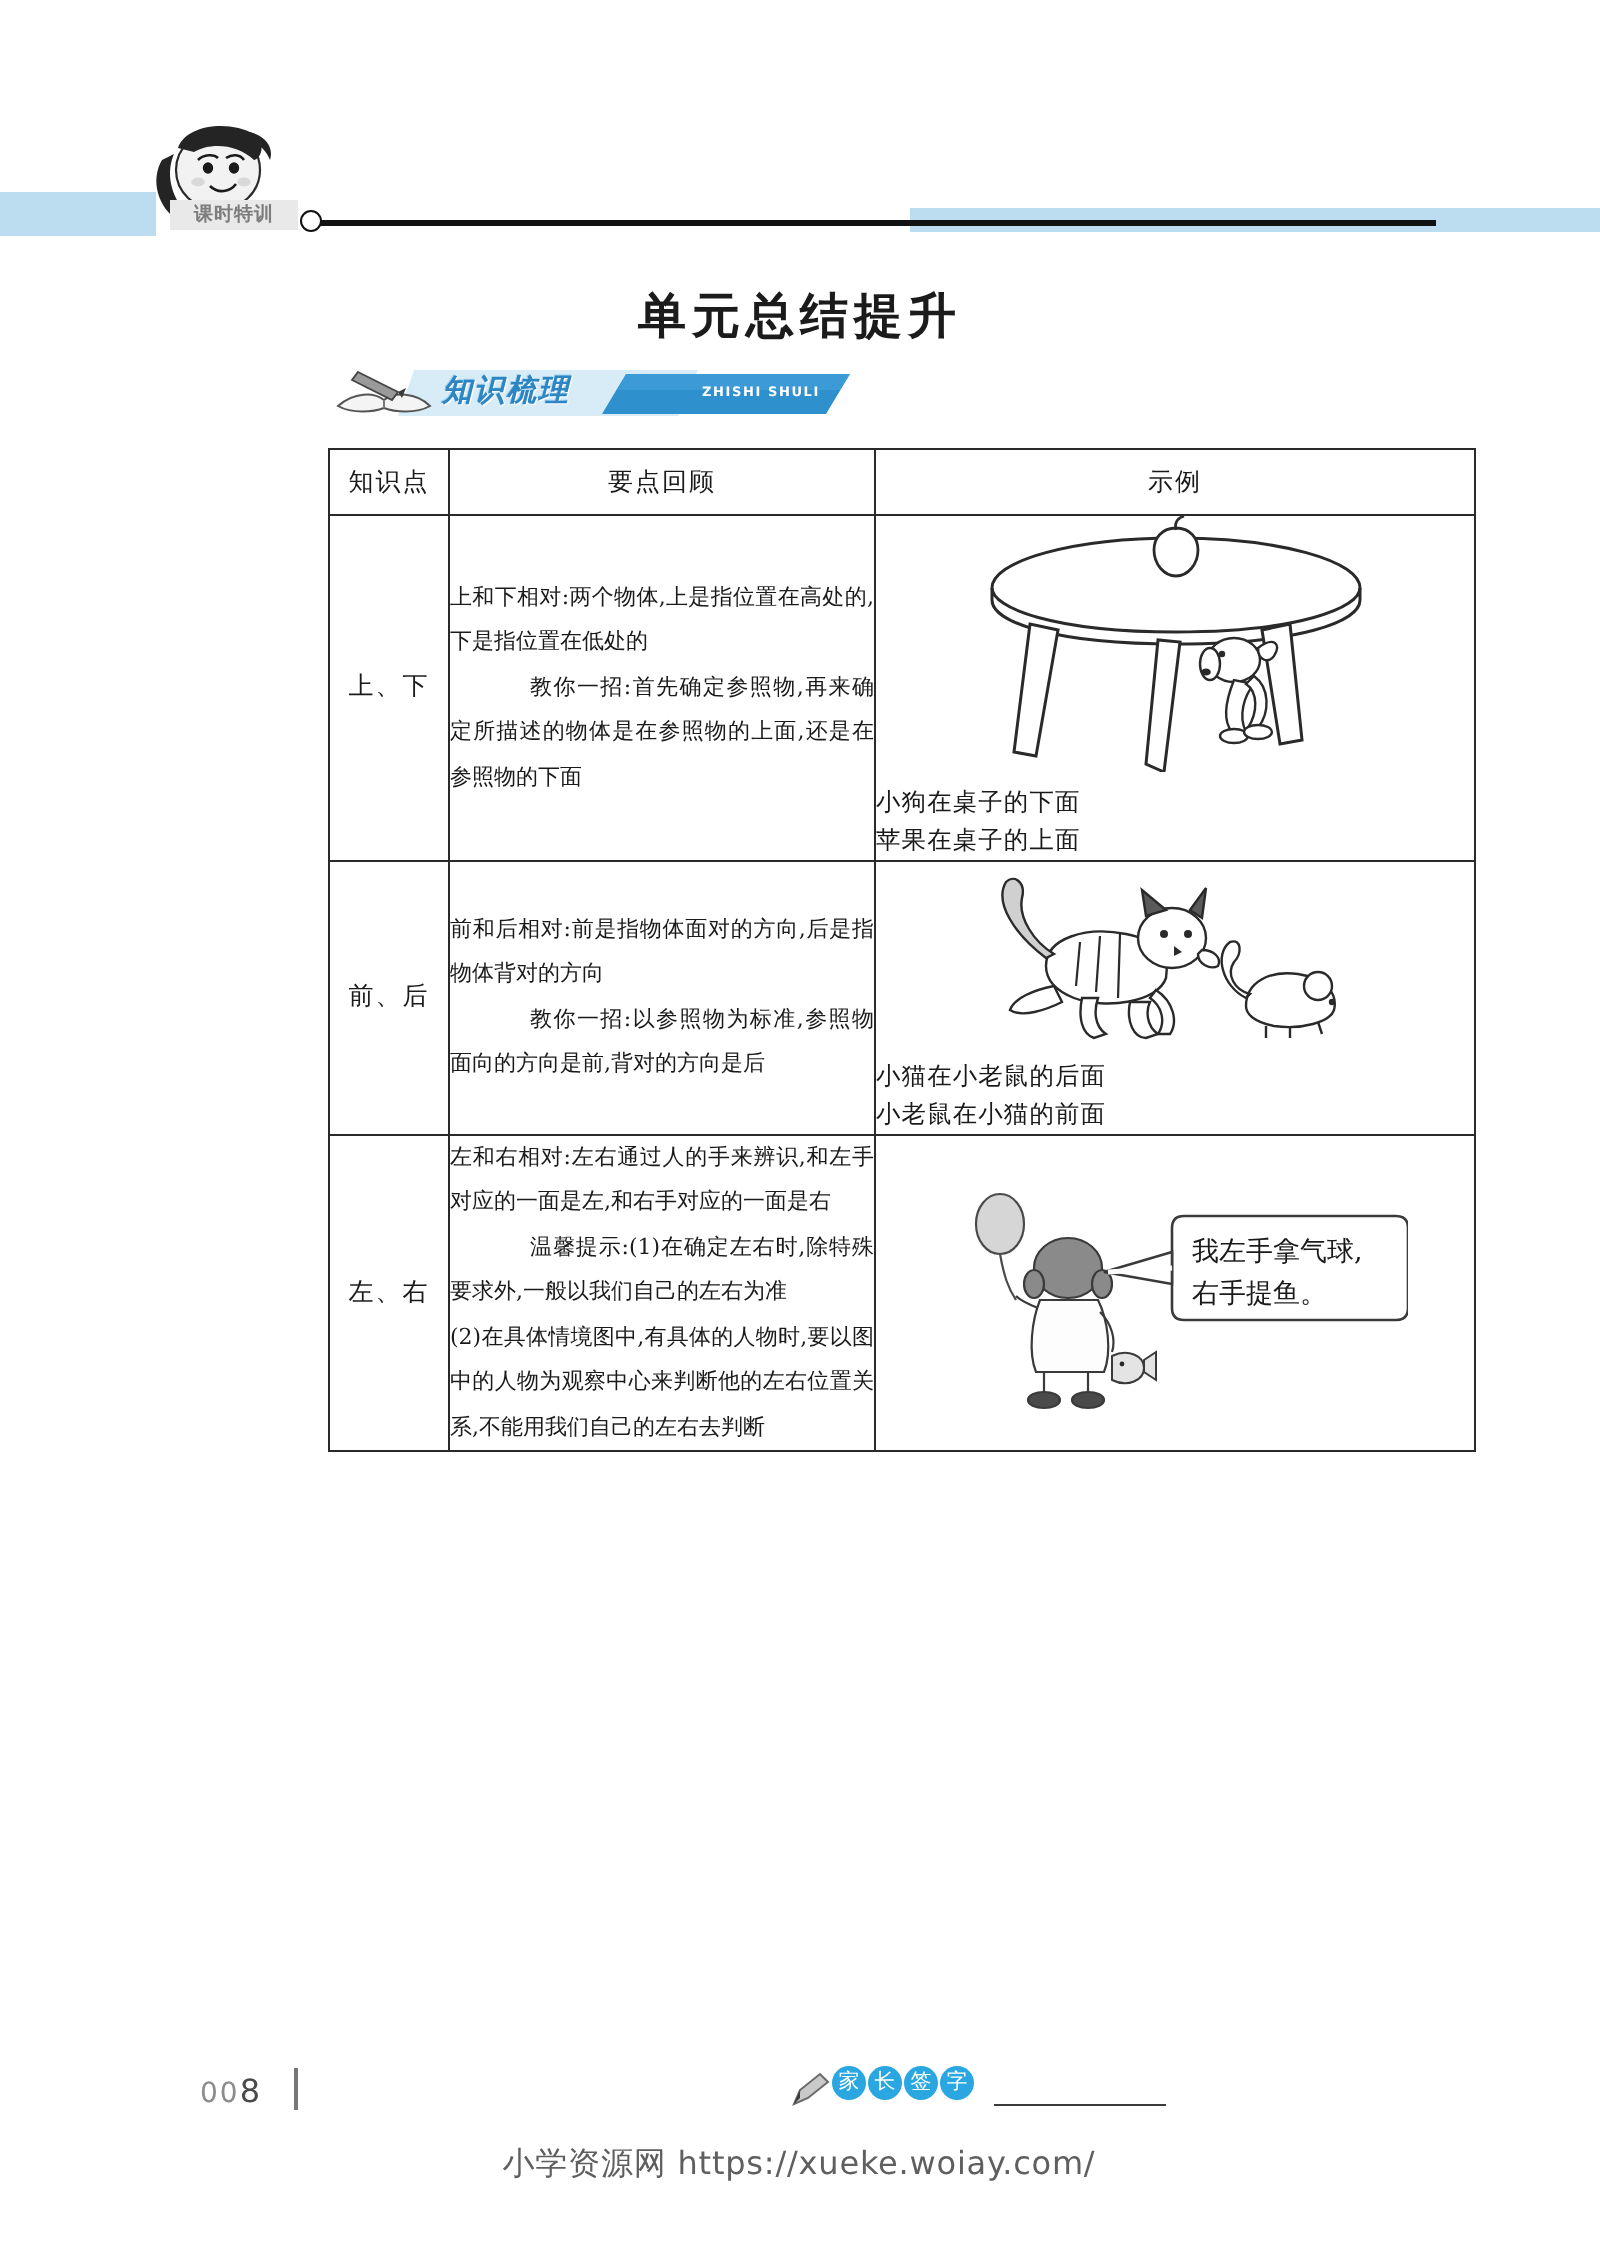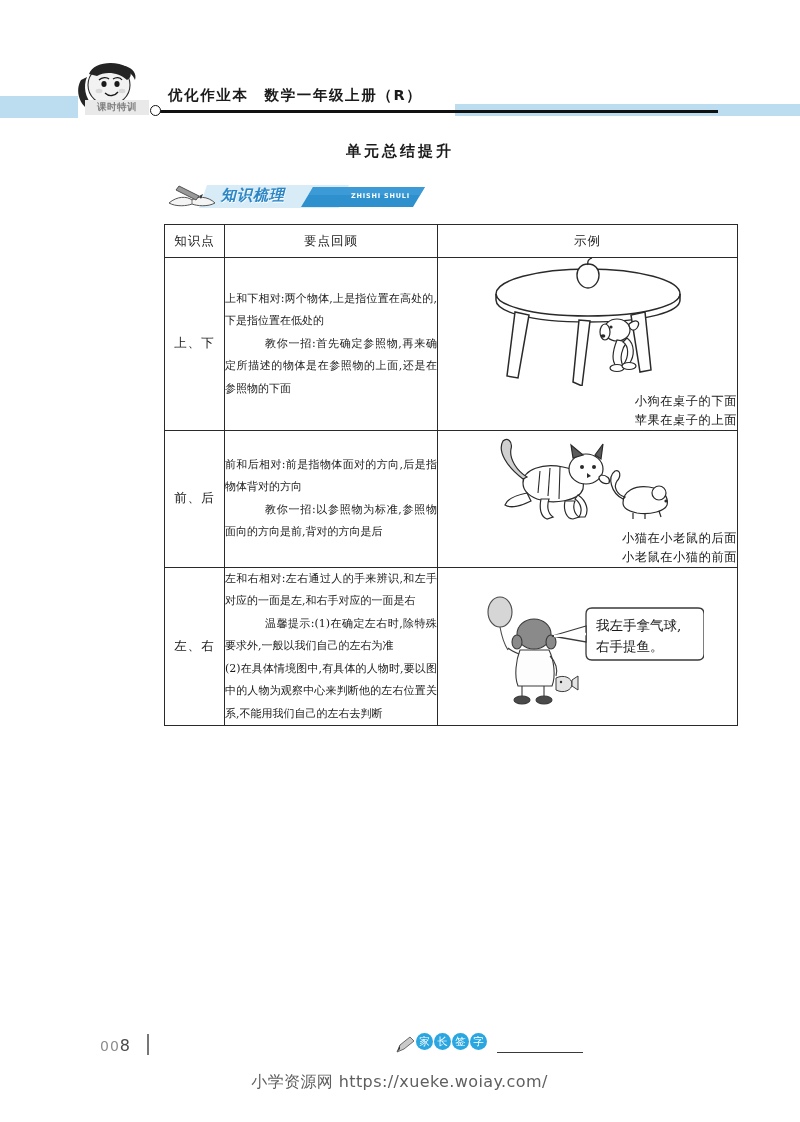--- a/index.html
+++ b/index.html
@@ -77,21 +77,21 @@
     white-space: nowrap;
   }
 
   
   .page-title {
     position: absolute;
     left: 0; top: 142px;
     width: 800px;
     text-align: center;
     font-family: "DejaVu Sans", "Liberation Sans", sans-serif;
-    font-size: 15px;
+    font-size: 24px;
     font-weight: bold;
     letter-spacing: 3px;
     color: #1b1b1b;
   }
 
   
   .banner {
     position: absolute;
     left: 163px; top: 182px;
     width: 270px; height: 30px;
@@ -161,21 +161,21 @@
     padding: 14px 9px 14px 10px;
     font-size: 11px;
     line-height: 2.05;
     text-align: justify;
     text-justify: inter-ideograph;
     color: #1a1a1a;
   }
   .rev-cell p { margin: 0; }
   .rev-cell .bold { font-weight: normal; padding-left: 40px; }
   .ex-cell {
-    text-align: right;
+    text-align: left;
     padding: 10px 6px 12px;
   }
   .ex-caption {
     font-size: 12.2px;
     line-height: 1.55;
     letter-spacing: 0.6px;
     color: #1a1a1a;
     margin-top: 6px;
   }
   .ex-caption div { white-space: nowrap; }
@@ -249,21 +249,20 @@
       <ellipse cx="54" cy="22" rx="2.6" ry="2.9" fill="#1a1a1a"></ellipse>
       <path d="M36 18 C39 15 44 15 46 17" stroke="#1a1a1a" stroke-width="1.3" fill="none"></path>
       <path d="M50 17 C53 15 57 15 59 18" stroke="#1a1a1a" stroke-width="1.3" fill="none"></path>
       <path d="M42 31 C46 35 52 34 55 30" stroke="#1a1a1a" stroke-width="1.3" fill="none"></path>
       <ellipse cx="36" cy="29" rx="3.4" ry="2.2" fill="#d9d9d9"></ellipse>
       <ellipse cx="59" cy="29" rx="3.4" ry="2.2" fill="#d9d9d9"></ellipse>
     </svg>
     <div class="logo-text">课时特训</div>
   </div>
 
-  <div class="hdr-title">优化作业本　数学一年级上册（R）</div>
 </div>
 
 <div class="page-title">单元总结提升</div>
 
 <div class="banner">
   <svg class="banner-ribbon" width="270" height="30" viewBox="0 0 270 30">
     <path d="M44 3 L186 3 L176 26 L36 26 Z" fill="#d8ecf8"></path>
     <path d="M150 5 L262 5 L250 25 L138 25 Z" fill="#2f90ce"></path>
     <path d="M150 5 L262 5 L257 13 L146 13 Z" fill="#47a2dc" opacity="0.55"></path>
   </svg>

